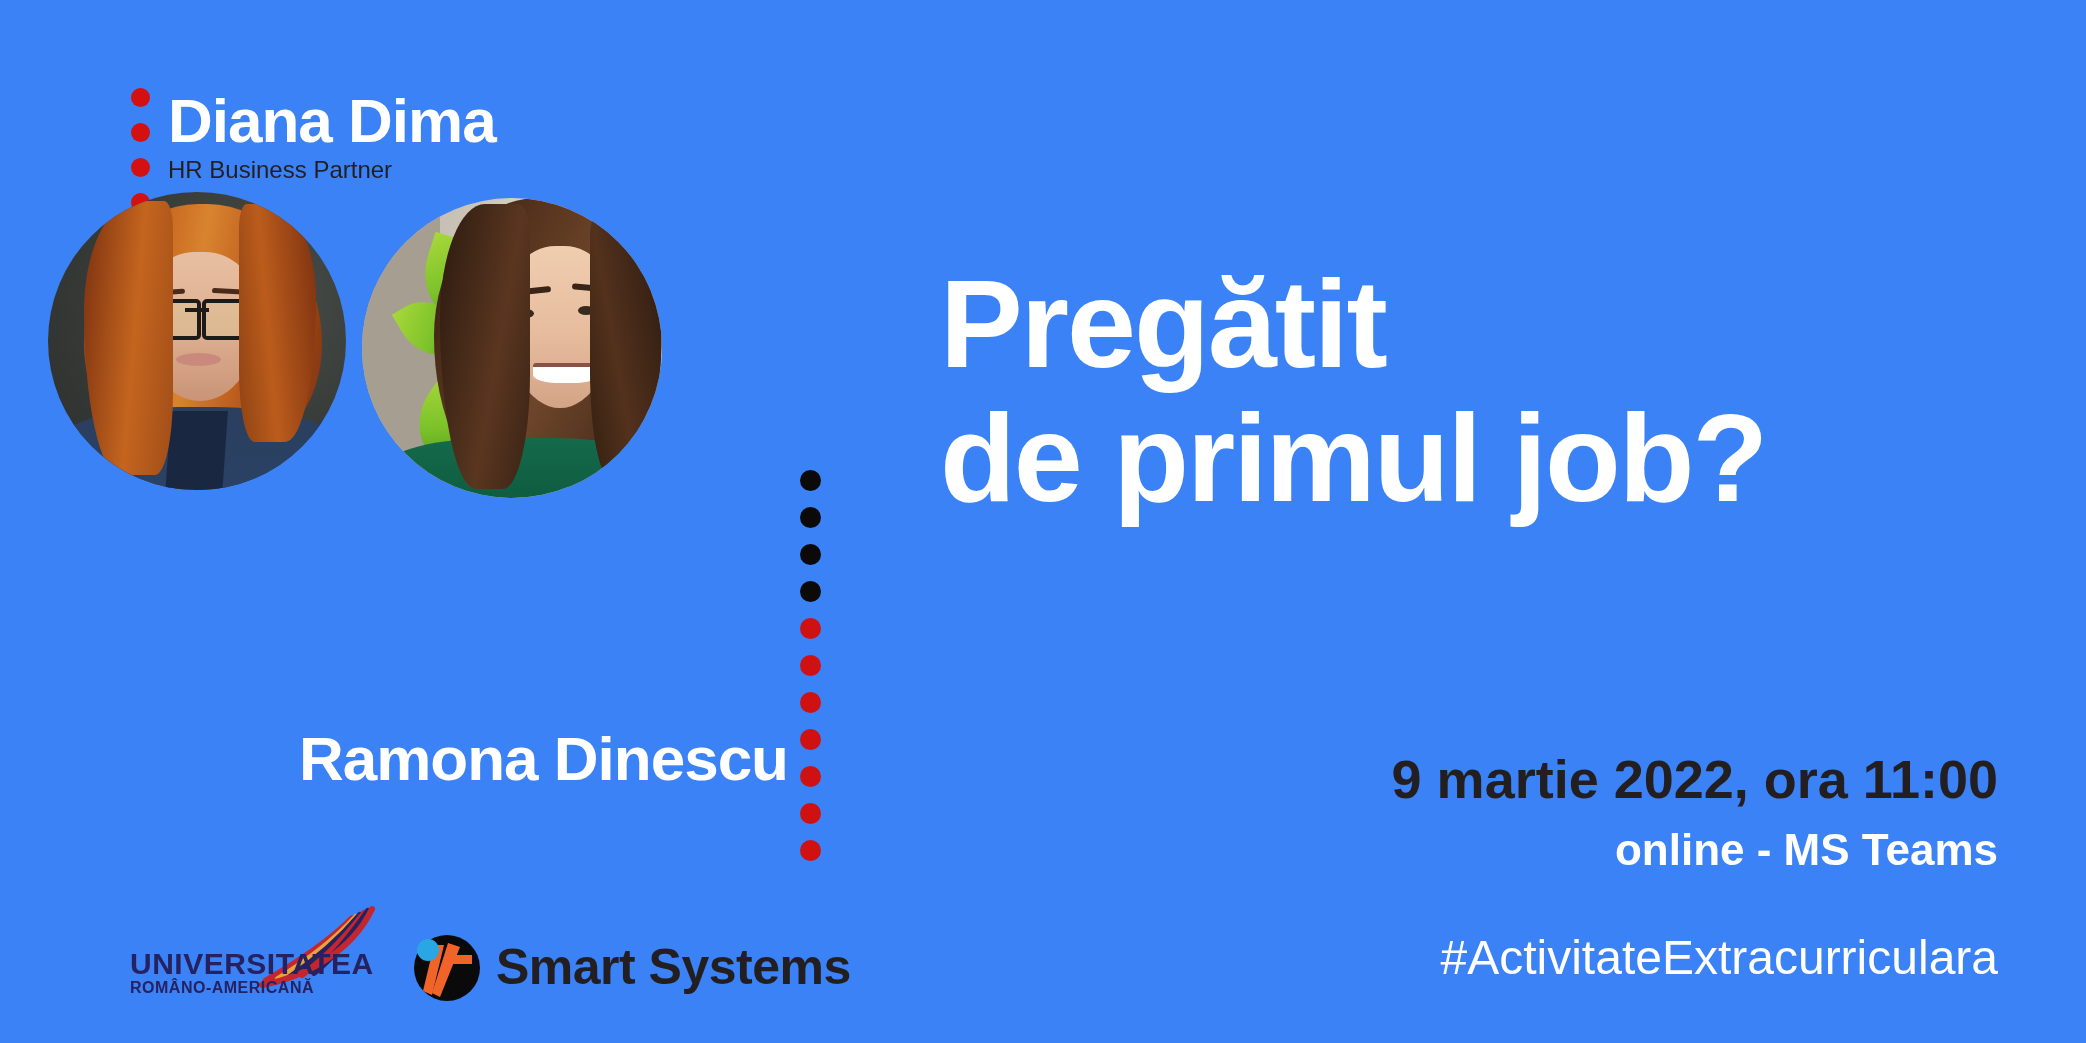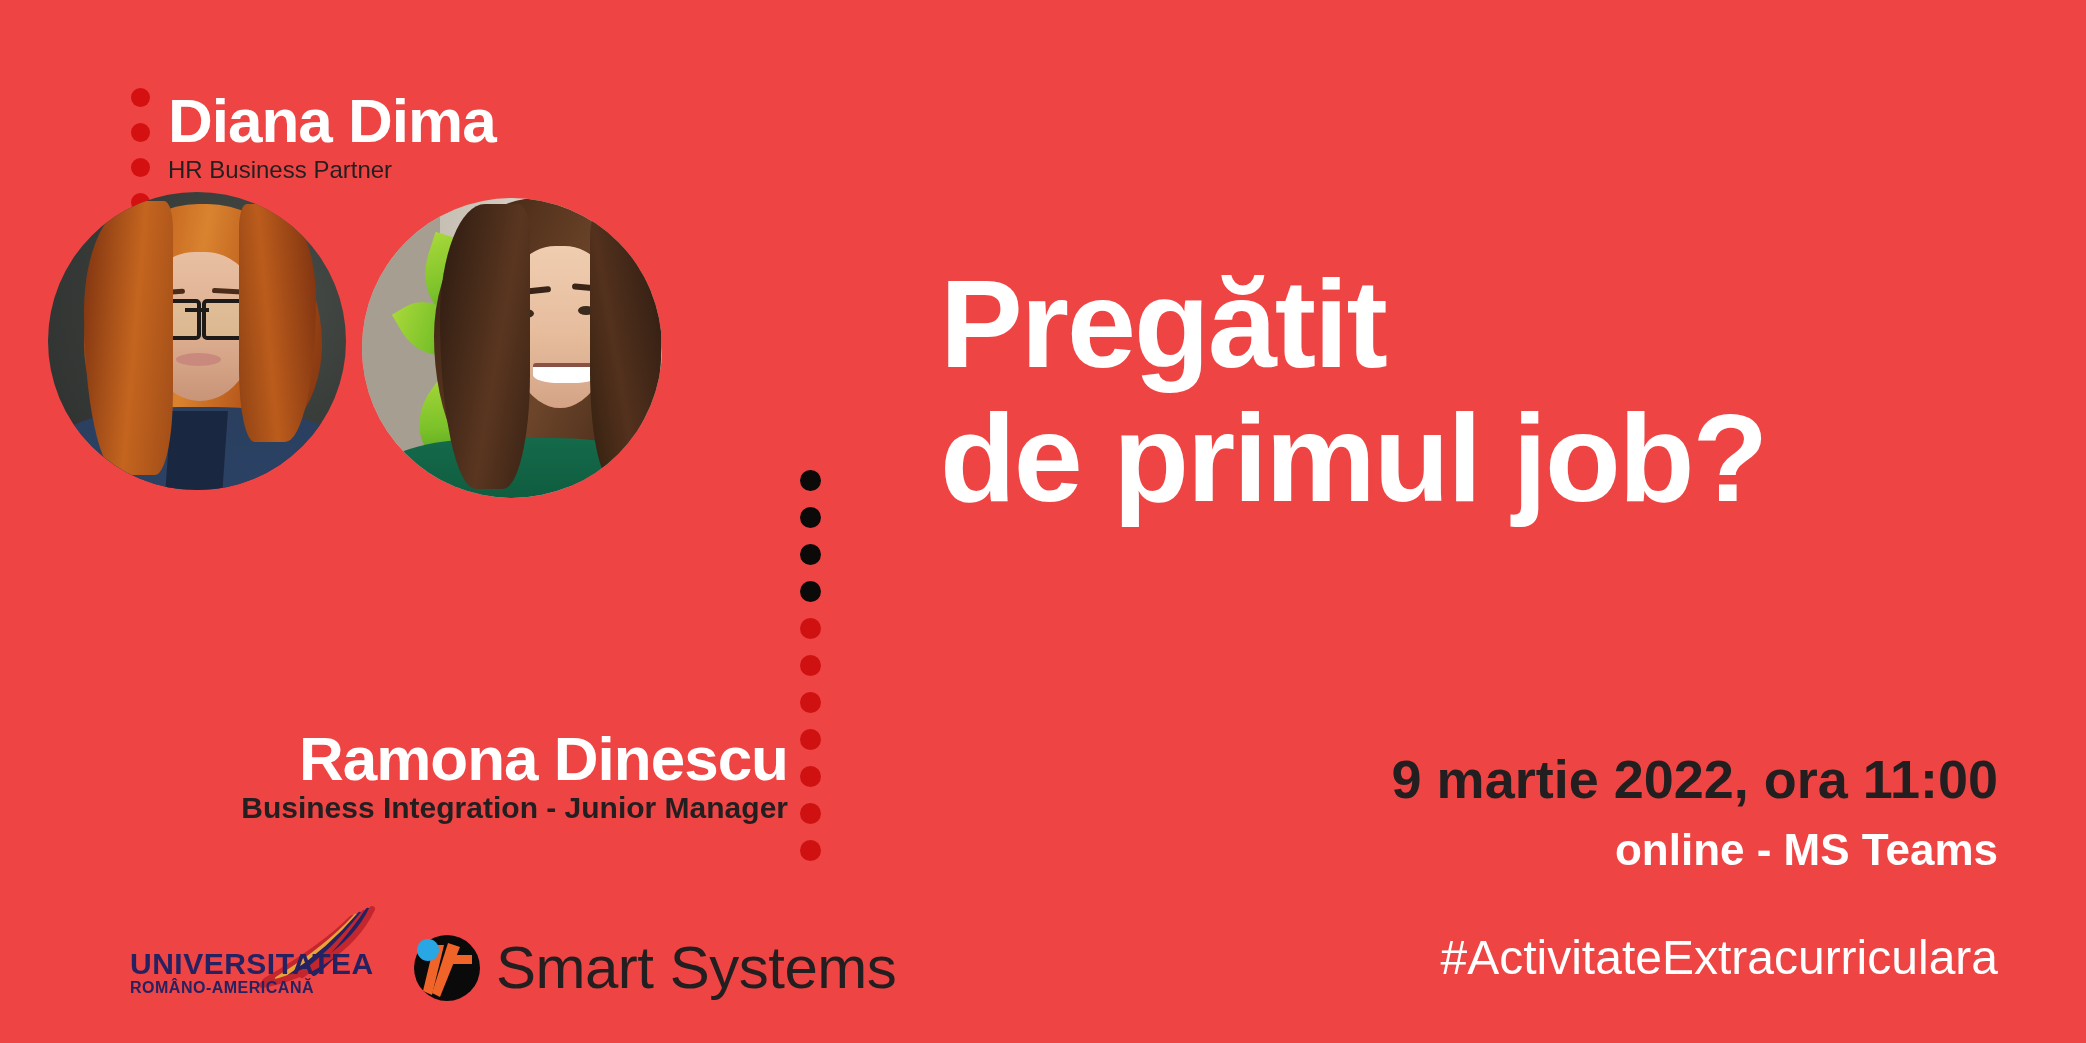--- a/index.html
+++ b/index.html
@@ -3,21 +3,21 @@
 <meta charset="utf-8">
 <style>
   html,body{margin:0;padding:0;}
   body{
     width:2086px;height:1043px;overflow:hidden;
     font-family:"Liberation Sans", sans-serif;
     background:#f0642a;
   }
   #poster{
     position:relative;width:2086px;height:1043px;
-    background:#ef4444;overflow:hidden;
+    background:#3b82f6;overflow:hidden;
   }
 
   
   .dotcol{position:absolute;display:flex;flex-direction:column;}
   .dot{border-radius:50%;}
 
   #dots-left{left:131px;top:88px;gap:16px;}
   #dots-left .dot{width:19px;height:19px;background:#d41010;}
   #dots-left .dot.dark{background:#0d0b0a;}
 
@@ -151,21 +151,21 @@
   
   #logo-ura{position:absolute;left:82px;top:925px;width:300px;height:80px;}
   #logo-ura .ura-txt{position:absolute;left:0;top:24px;color:#262262;
     font-weight:700;line-height:1.02;margin-left:48px;}
   #logo-ura .ura-l1{font-size:30px;letter-spacing:.5px;}
   #logo-ura .ura-l2{font-size:16px;letter-spacing:.5px;}
   #logo-ura svg{position:absolute;right:-6px;top:-22px;}
 
   #logo-ss{position:absolute;left:410px;top:928px;height:78px;display:flex;align-items:center;gap:14px;}
   #logo-ss .ss-mark{position:relative;width:72px;height:72px;}
-  #logo-ss .ss-text{font-size:60px;font-weight:400;color:#231f20;letter-spacing:-.5px;}
+  #logo-ss .ss-text{font-size:50px;font-weight:700;color:#231f20;letter-spacing:-.5px;}
 </style>
 </head>
 <body>
 
 <div id="poster">
 
   <div class="dotcol" id="dots-left">
     <span class="dot"></span>
     <span class="dot"></span>
     <span class="dot"></span>
@@ -230,21 +230,20 @@
     <span class="dot"></span>
     <span class="dot"></span>
     <span class="dot"></span>
     <span class="dot"></span>
   </div>
 
   <div id="speaker1-name">Diana Dima</div>
   <div id="speaker1-role">HR Business Partner</div>
 
   <div id="speaker2-name">Ramona Dinescu</div>
-  <div id="speaker2-role">Business Integration - Junior Manager</div>
 
   <div id="headline">
     <span class="l1">Pregătit</span>
     <span class="l2">de primul job?</span>
   </div>
 
   <div id="event-date">9 martie 2022, ora 11:00</div>
   <div id="event-mode">online - MS Teams</div>
   <div id="hashtag">#ActivitateExtracurriculara</div>
 

